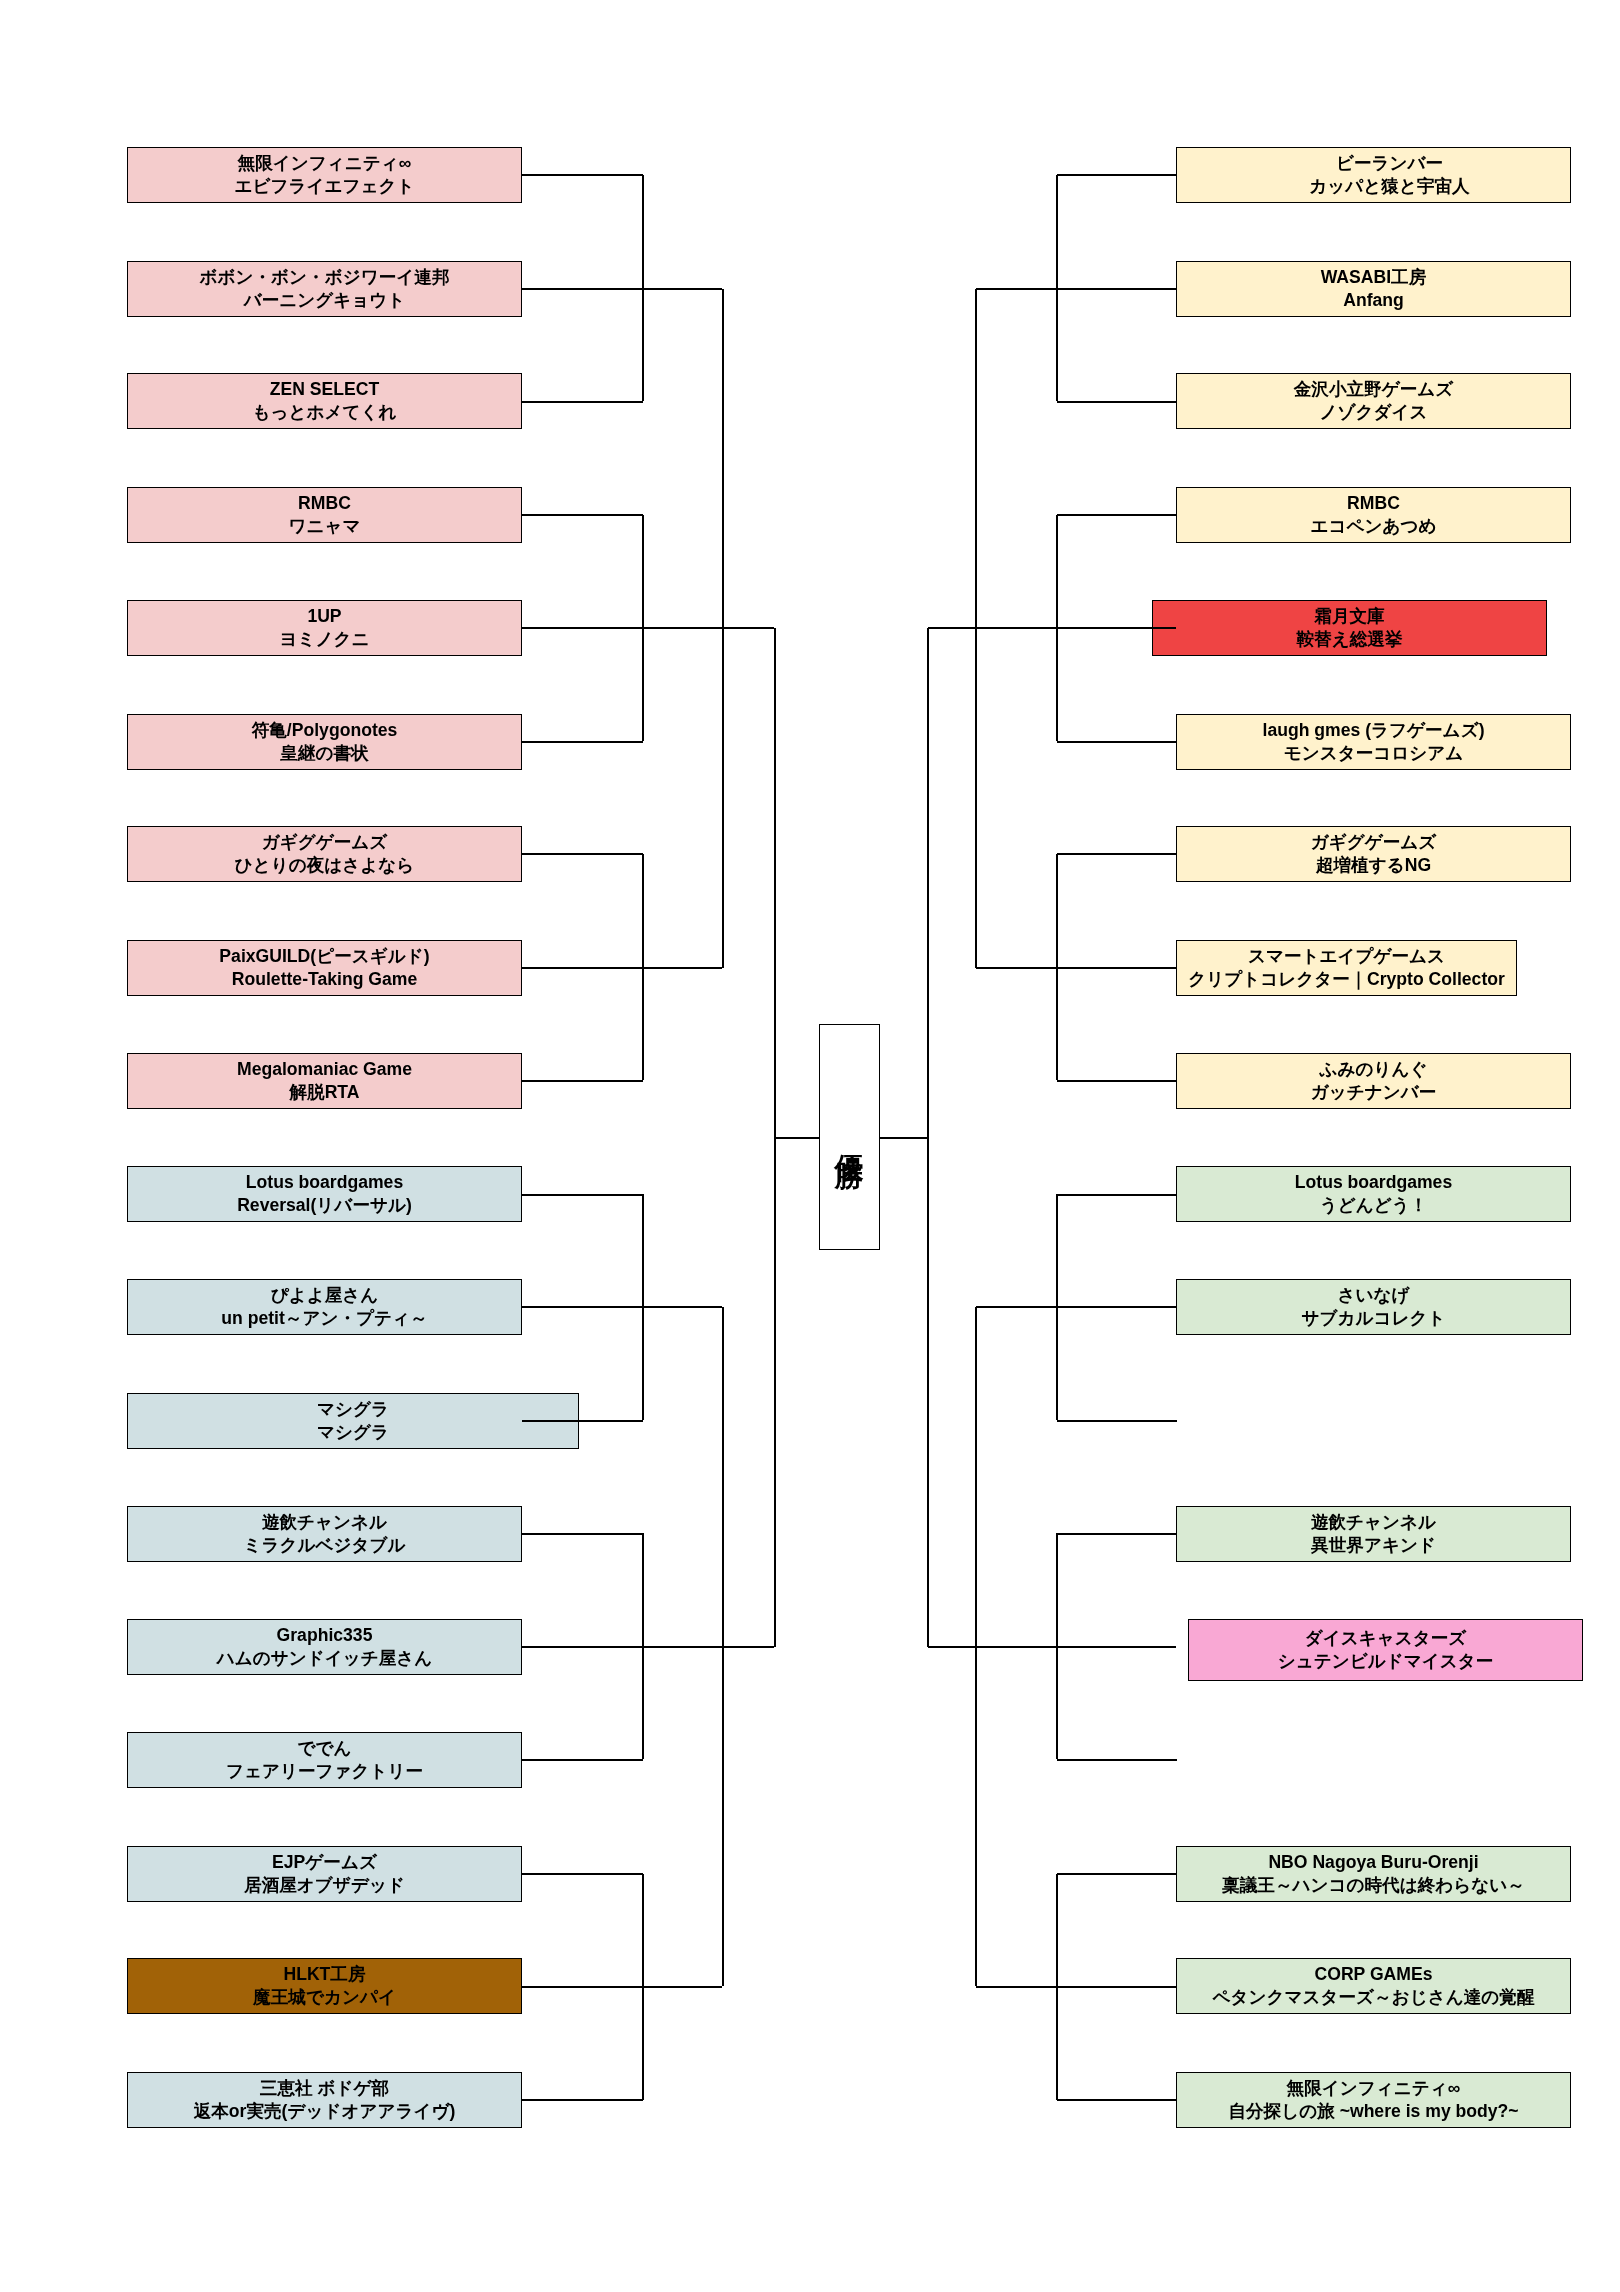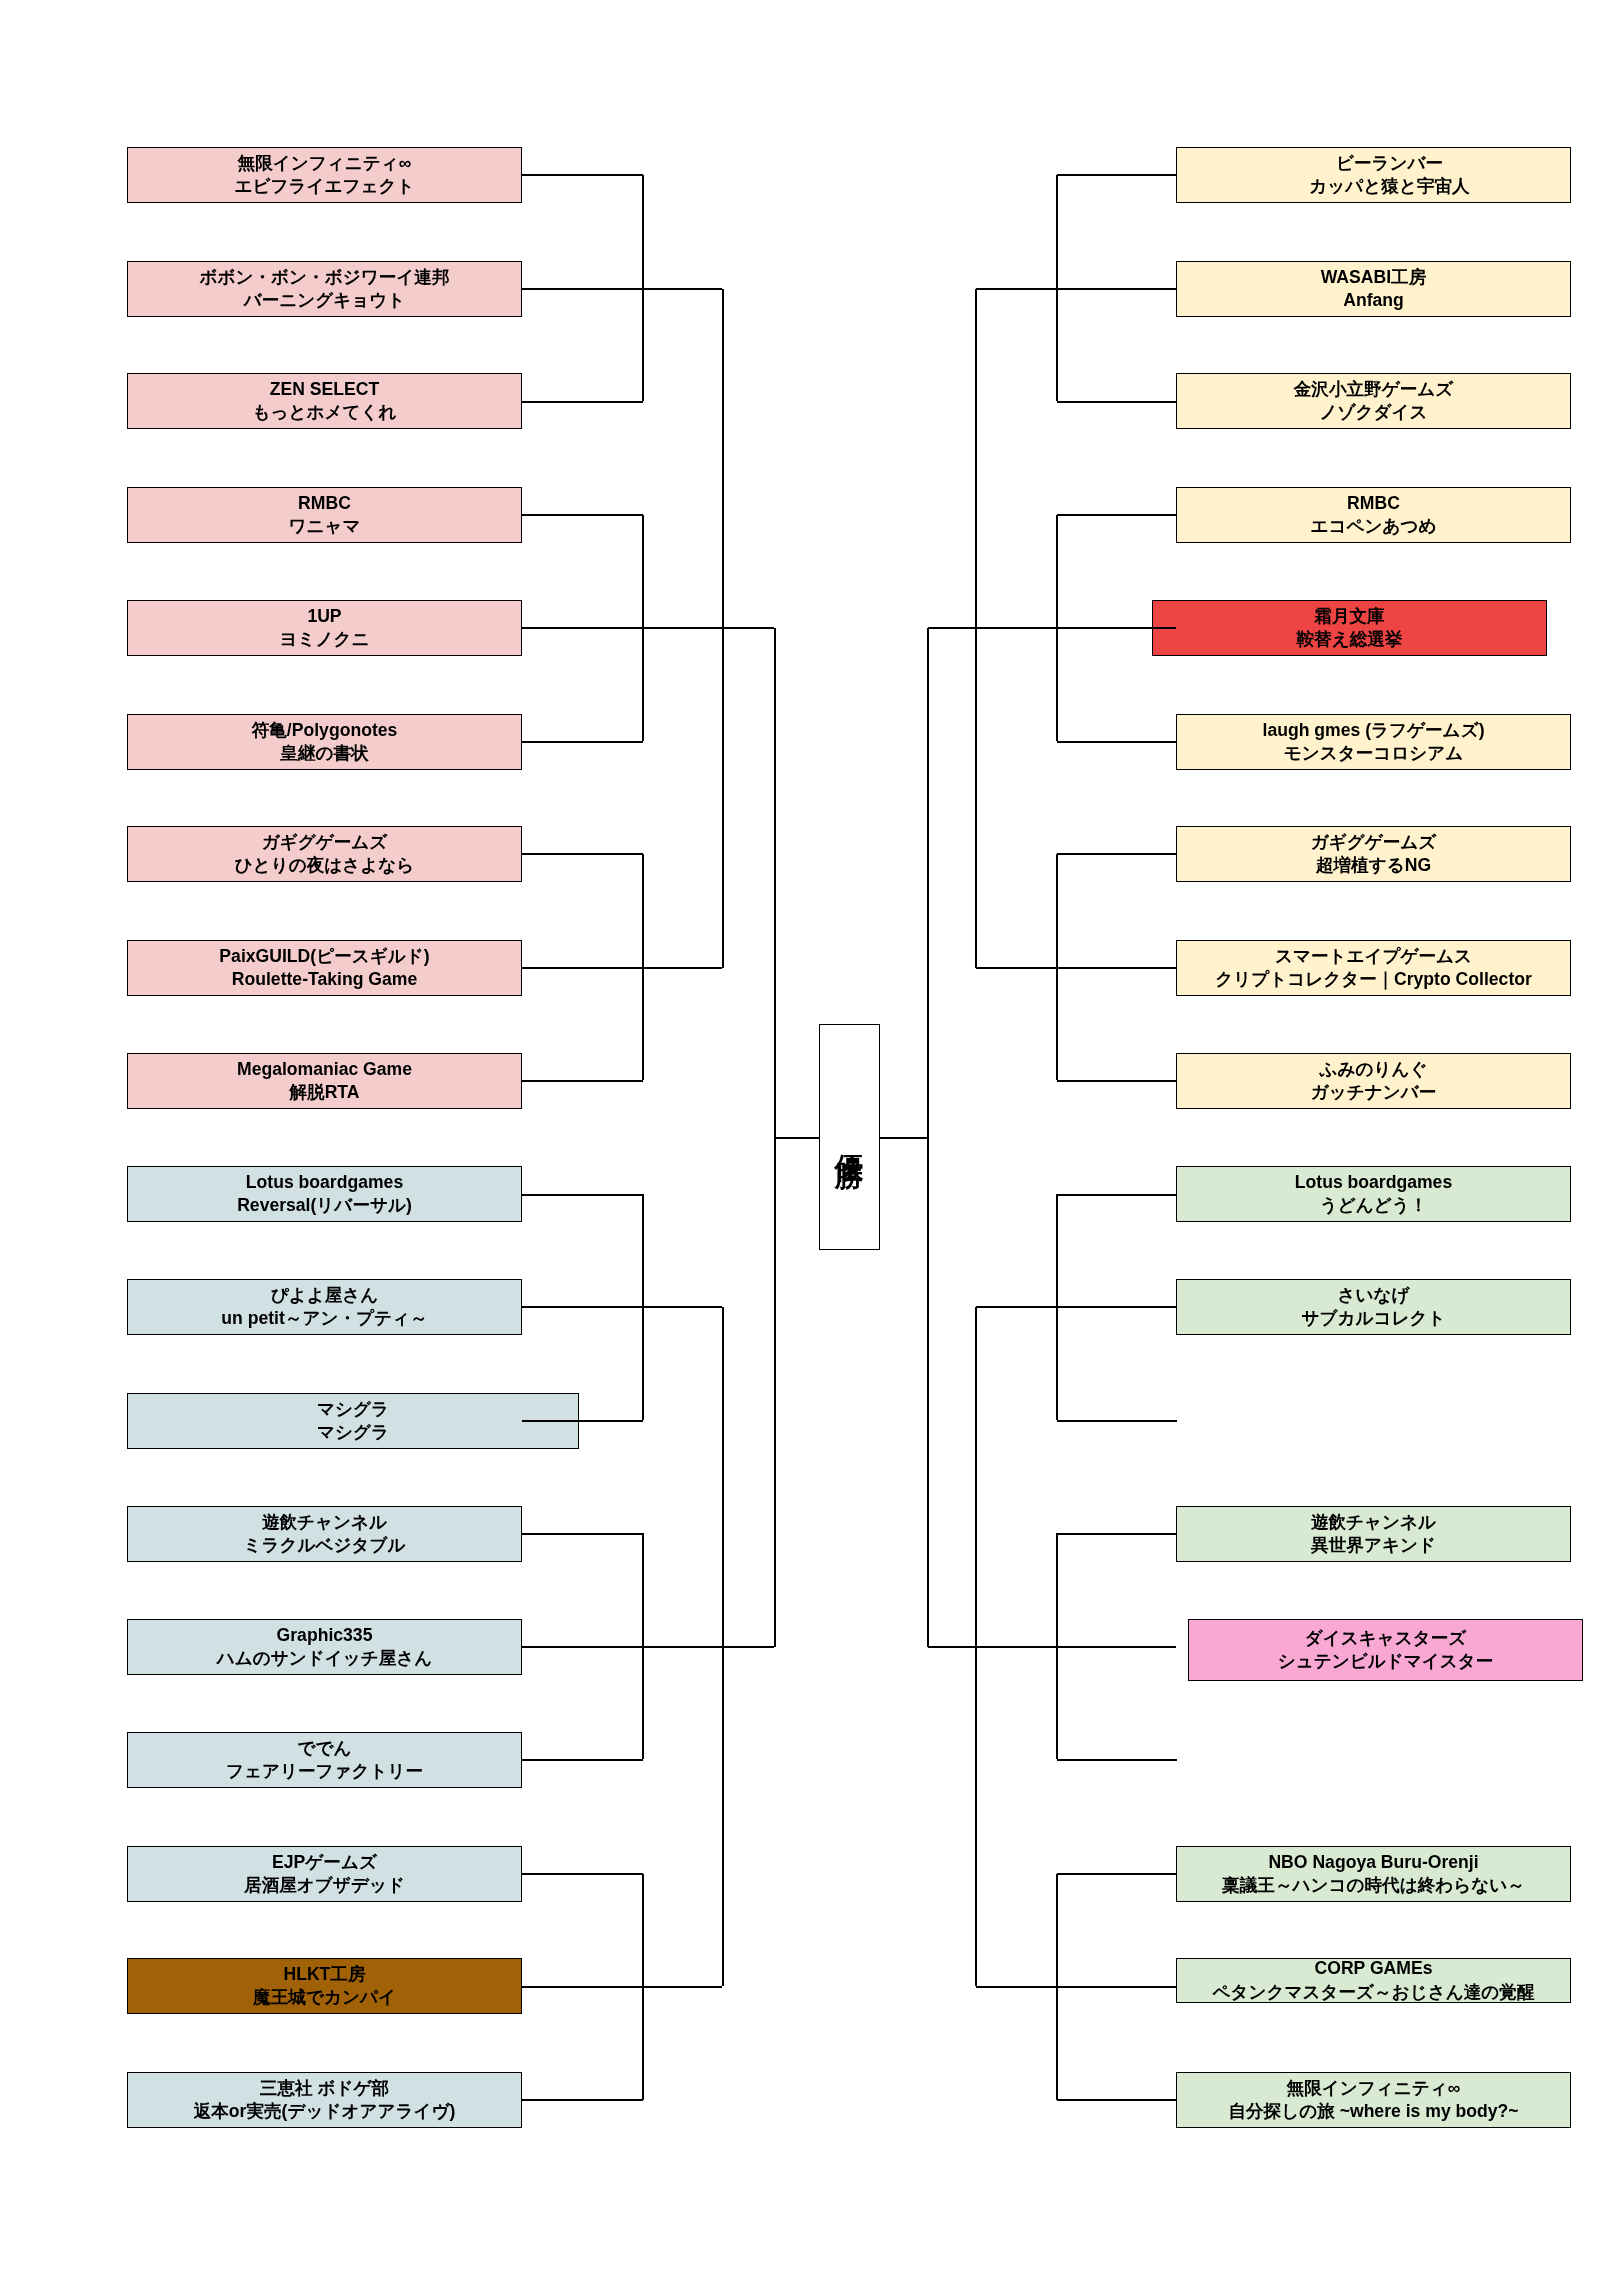--- a/index.html
+++ b/index.html
@@ -149,21 +149,21 @@
       <span>鞍替え総選挙</span>
     </div>
     <div class="team-box" style="left: 1176px; top: 714px; width: 395px; height: 56px; background: rgb(255, 242, 204);">
       <span>laugh gmes (ラフゲームズ)</span>
       <span>モンスターコロシアム</span>
     </div>
     <div class="team-box" style="left: 1176px; top: 826px; width: 395px; height: 56px; background: rgb(255, 242, 204);">
       <span>ガギグゲームズ</span>
       <span>超増植するNG</span>
     </div>
-    <div class="team-box" style="left: 1176px; top: 940px; width: 395px; height: 56px; background: rgb(255, 242, 204);">
+    <div class="team-box" style="left: 1176px; top: 940px; width: 341px; height: 56px; background: rgb(255, 242, 204);">
       <span>スマートエイプゲームス</span>
       <span>クリプトコレクター｜Crypto Collector</span>
     </div>
     <div class="team-box" style="left: 1176px; top: 1053px; width: 395px; height: 56px; background: rgb(255, 242, 204);">
       <span>ふみのりんぐ</span>
       <span>ガッチナンバー</span>
     </div>
     <div class="team-box" style="left: 1176px; top: 1166px; width: 395px; height: 56px; background: rgb(217, 234, 211);">
       <span>Lotus boardgames</span>
       <span>うどんどう！</span>
@@ -177,21 +177,21 @@
       <span>異世界アキンド</span>
     </div>
     <div class="team-box" style="left: 1176px; top: 1619px; width: 395px; height: 62px; background: #f9a8d4; margin-left: 12px;">
       <span>ダイスキャスターズ</span>
       <span>シュテンビルドマイスター</span>
     </div>
     <div class="team-box" style="left: 1176px; top: 1846px; width: 395px; height: 56px; background: rgb(217, 234, 211);">
       <span>NBO Nagoya Buru-Orenji</span>
       <span>稟議王～ハンコの時代は終わらない～</span>
     </div>
-    <div class="team-box" style="left: 1176px; top: 1958px; width: 395px; height: 45px; background: rgb(217, 234, 211);">
+    <div class="team-box" style="left: 1176px; top: 1958px; width: 395px; height: 56px; background: rgb(217, 234, 211);">
       <span>CORP GAMEs</span>
       <span>ペタンクマスターズ～おじさん達の覚醒</span>
     </div>
     <div class="team-box" style="left: 1176px; top: 2072px; width: 395px; height: 56px; background: rgb(217, 234, 211);">
       <span>無限インフィニティ∞</span>
       <span>自分探しの旅 ~where is my body?~</span>
     </div>
     <div class="bracket-line" style="left: 522px; top: 174px; width: 121px; height: 1.5px; background: rgb(0, 0, 0);"></div>
     <div class="bracket-line" style="left: 522px; top: 401px; width: 121px; height: 1.5px; background: rgb(0, 0, 0);"></div>
     <div class="bracket-line" style="left: 642px; top: 175px; width: 1.5px; height: 226px; background: rgb(0, 0, 0);"></div>

